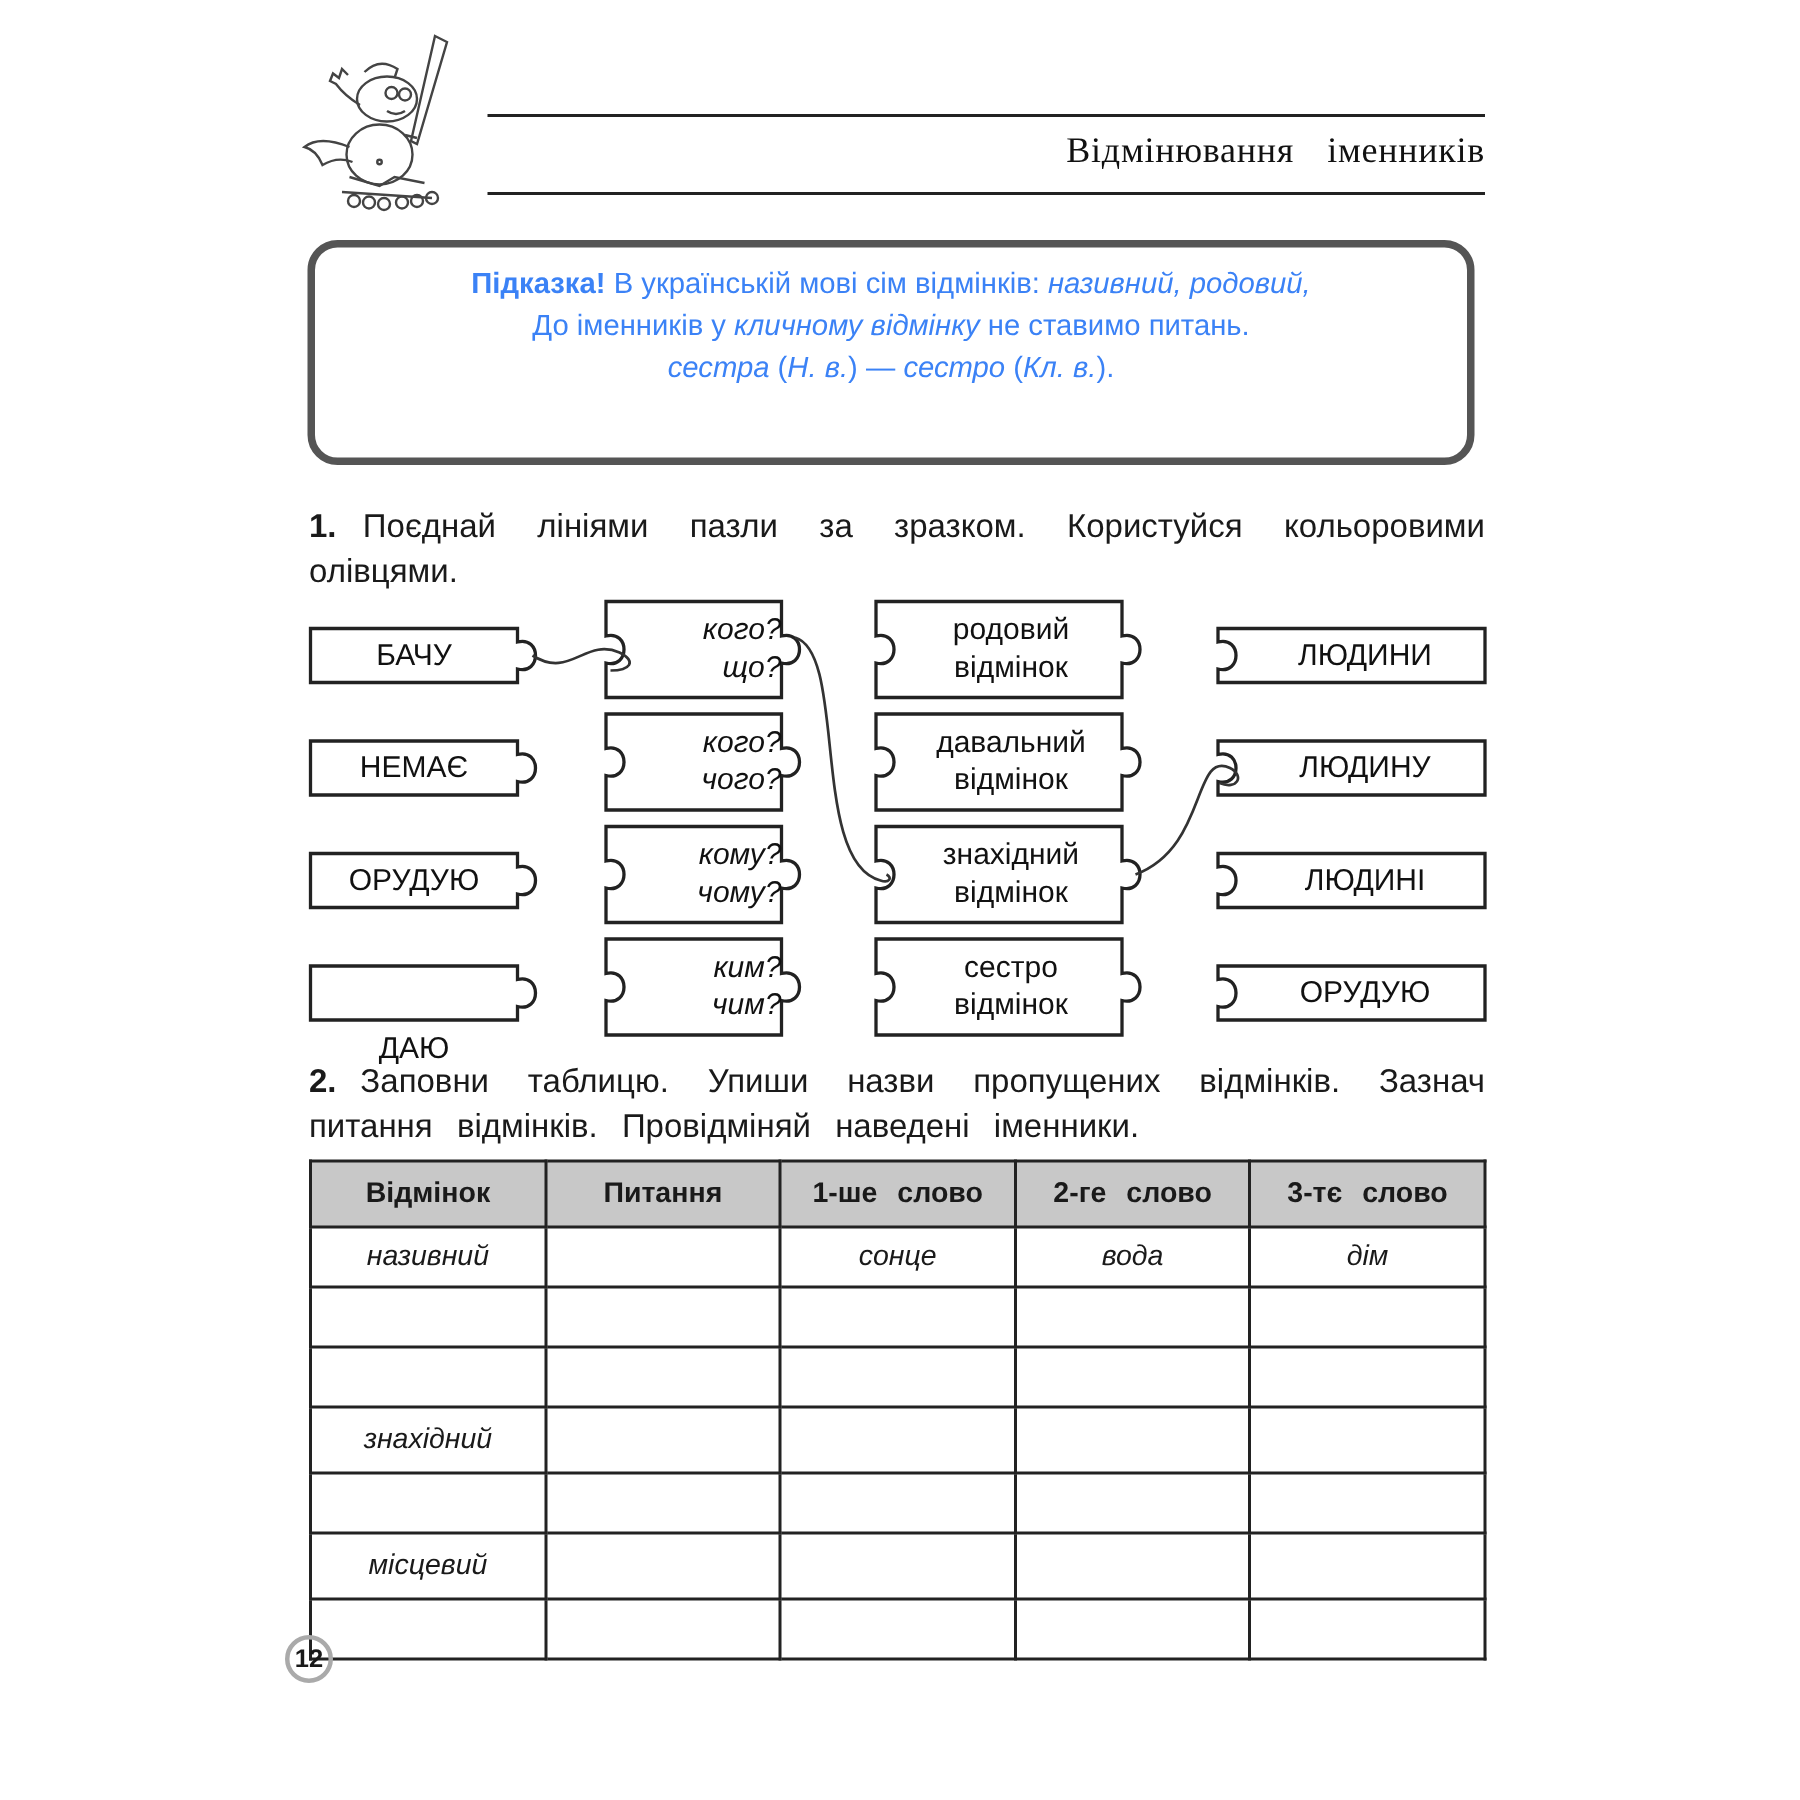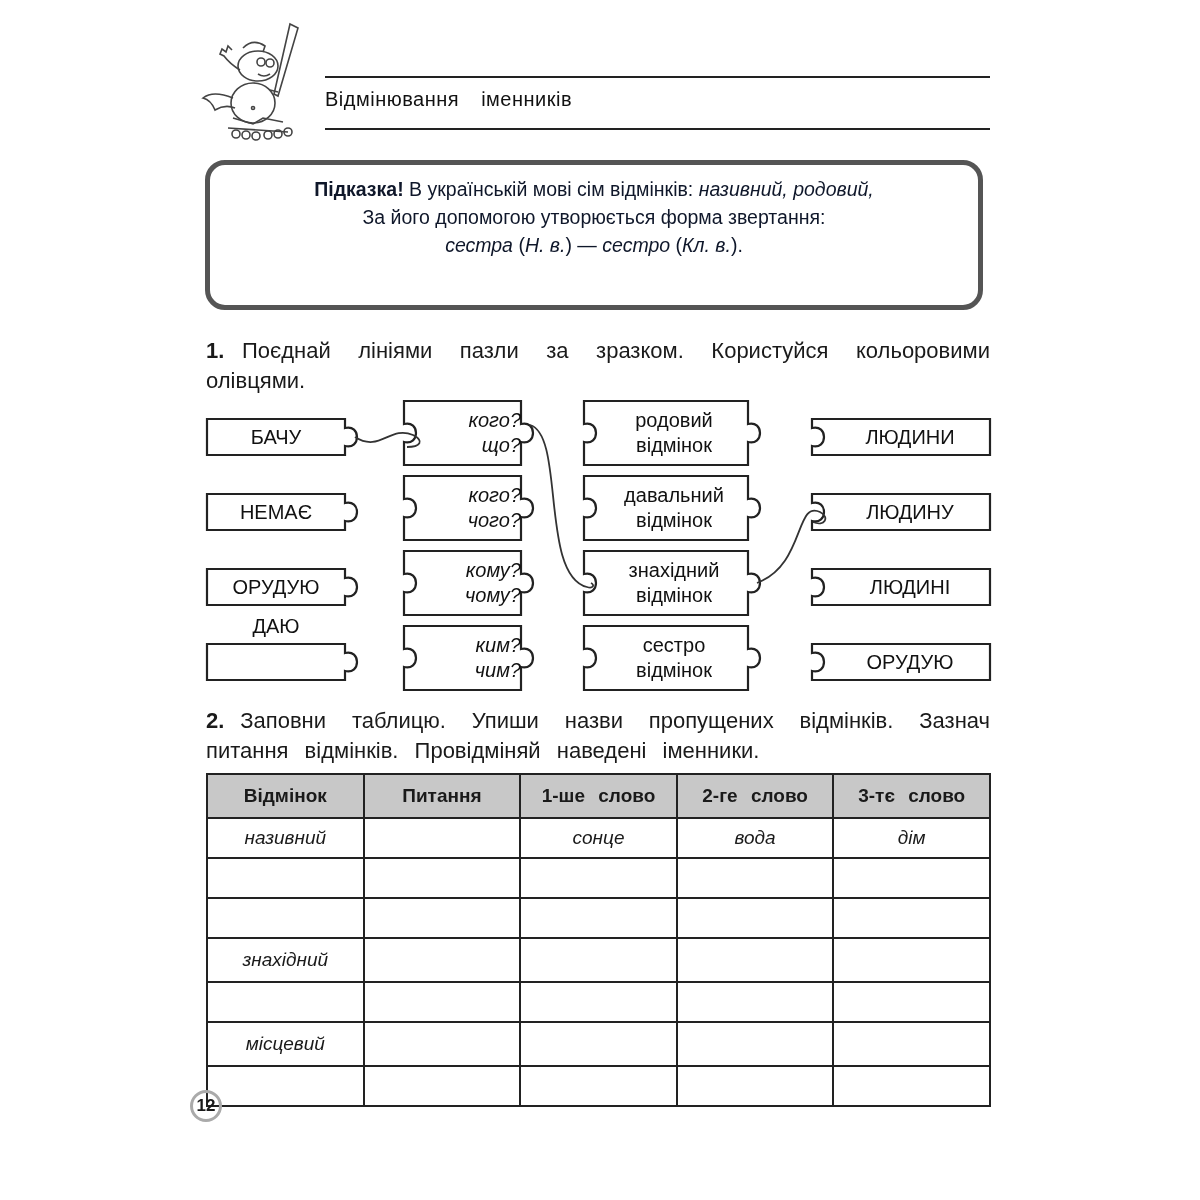--- a/index.html
+++ b/index.html
@@ -3,27 +3,27 @@
 <meta charset="utf-8">
 <style>
   html, body { margin:0; padding:0; background:#ffffff; }
   body { width:1200px; height:1200px; position:relative; overflow:hidden;
          font-family:"Liberation Sans", sans-serif; color:#1a1a1a; }
   .abs { position:absolute; }
 
   
   .mascot { left:198px; top:18px; width:115px; height:125px; }
   .hline { position:absolute; left:325px; width:665px; height:0; border-top:2.5px solid #222; }
-  .title { left:325px; width:665px; top:88px; text-align:left; font-size:20px; letter-spacing:0.5px; color:#111; }
+  .title { left:325px; width:665px; top:88px; text-align:right; font-size:24px; letter-spacing:0.5px; color:#111;font-family:Liberation Serif, serif; }
   .title .gap { display:inline-block; width:22px; }
 
   
   .hint { left:205px; top:160px; width:778px; height:150px; border:5px solid #555;
           border-radius:20px; box-sizing:border-box; text-align:center;
-          font-size:19.5px; line-height:28px; padding-top:10px; color:#0f172a; }
+          font-size:19.5px; line-height:28px; padding-top:10px; color:#3b82f6; }
   .hint b { font-weight:bold; }
   .hint i { font-style:italic; }
 
   
   .task { left:206px; width:784px; font-size:22px; line-height:30px; text-align:justify; text-align-last:left; }
   .task .num { font-weight:bold; }
   .task1 { top:336px; }
   .task2 { top:706px; }
   .task span.w { word-spacing:10px; }
 
@@ -76,21 +76,21 @@
 </svg>
 
 <div class="hline" style="top:76px;"></div>
 <div class="abs title">
   <span>Відмінювання</span><span class="gap"></span><span>іменників</span>
 </div>
 <div class="hline" style="top:128px;"></div>
 
 <div class="abs hint">
   <div><b>Підказка!</b><span> В українській мові сім відмінків: </span><i>називний, родовий,</i></div>
-  <div>За його допомогою утворюється форма звертання:</div>
+  <div><span>До іменників у </span><i>кличному відмінку</i><span> не ставимо питань.</span></div>
   <div><i>сестра</i><span> (</span><i>Н. в.</i><span>) — </span><i>сестро</i><span> (</span><i>Кл. в.</i><span>).</span></div>
 </div>
 
 <div class="abs task task1">
   <span class="num">1.</span>
   <span class="w">Поєднай лініями пазли за зразком. Користуйся кольоровими олівцями.</span>
 </div>
 
 <svg class="abs puzzle-svg" id="puzzle" viewBox="0 0 805 300" fill="#fff" stroke="#222" stroke-width="2.2">
     <path d="M12,24 L150,24 L150,33 C166,29 166,55 150,51 L150,60 L12,60 Z"></path>
@@ -149,21 +149,21 @@
       <div>кому?</div>
       <div>чому?</div>
     </div>
     <div class="ptext " style="left: 600px; top: 558px; width: 148px;">
       <div>знахідний</div>
       <div>відмінок</div>
     </div>
     <div class="ptext " style="left: 830px; top: 575px; width: 160px;">
       <div>ЛЮДИНІ</div>
     </div>
-    <div class="ptext " style="left: 207px; top: 614px; width: 138px;">
+    <div class="ptext " style="left: 207px; top: 687px; width: 138px;">
       <div>ДАЮ</div>
     </div>
     <div class="ptext it" style="left: 420px; top: 633px; width: 101px;">
       <div>ким?</div>
       <div>чим?</div>
     </div>
     <div class="ptext " style="left: 600px; top: 633px; width: 148px;">
       <div>сестро</div>
       <div>відмінок</div>
     </div>

